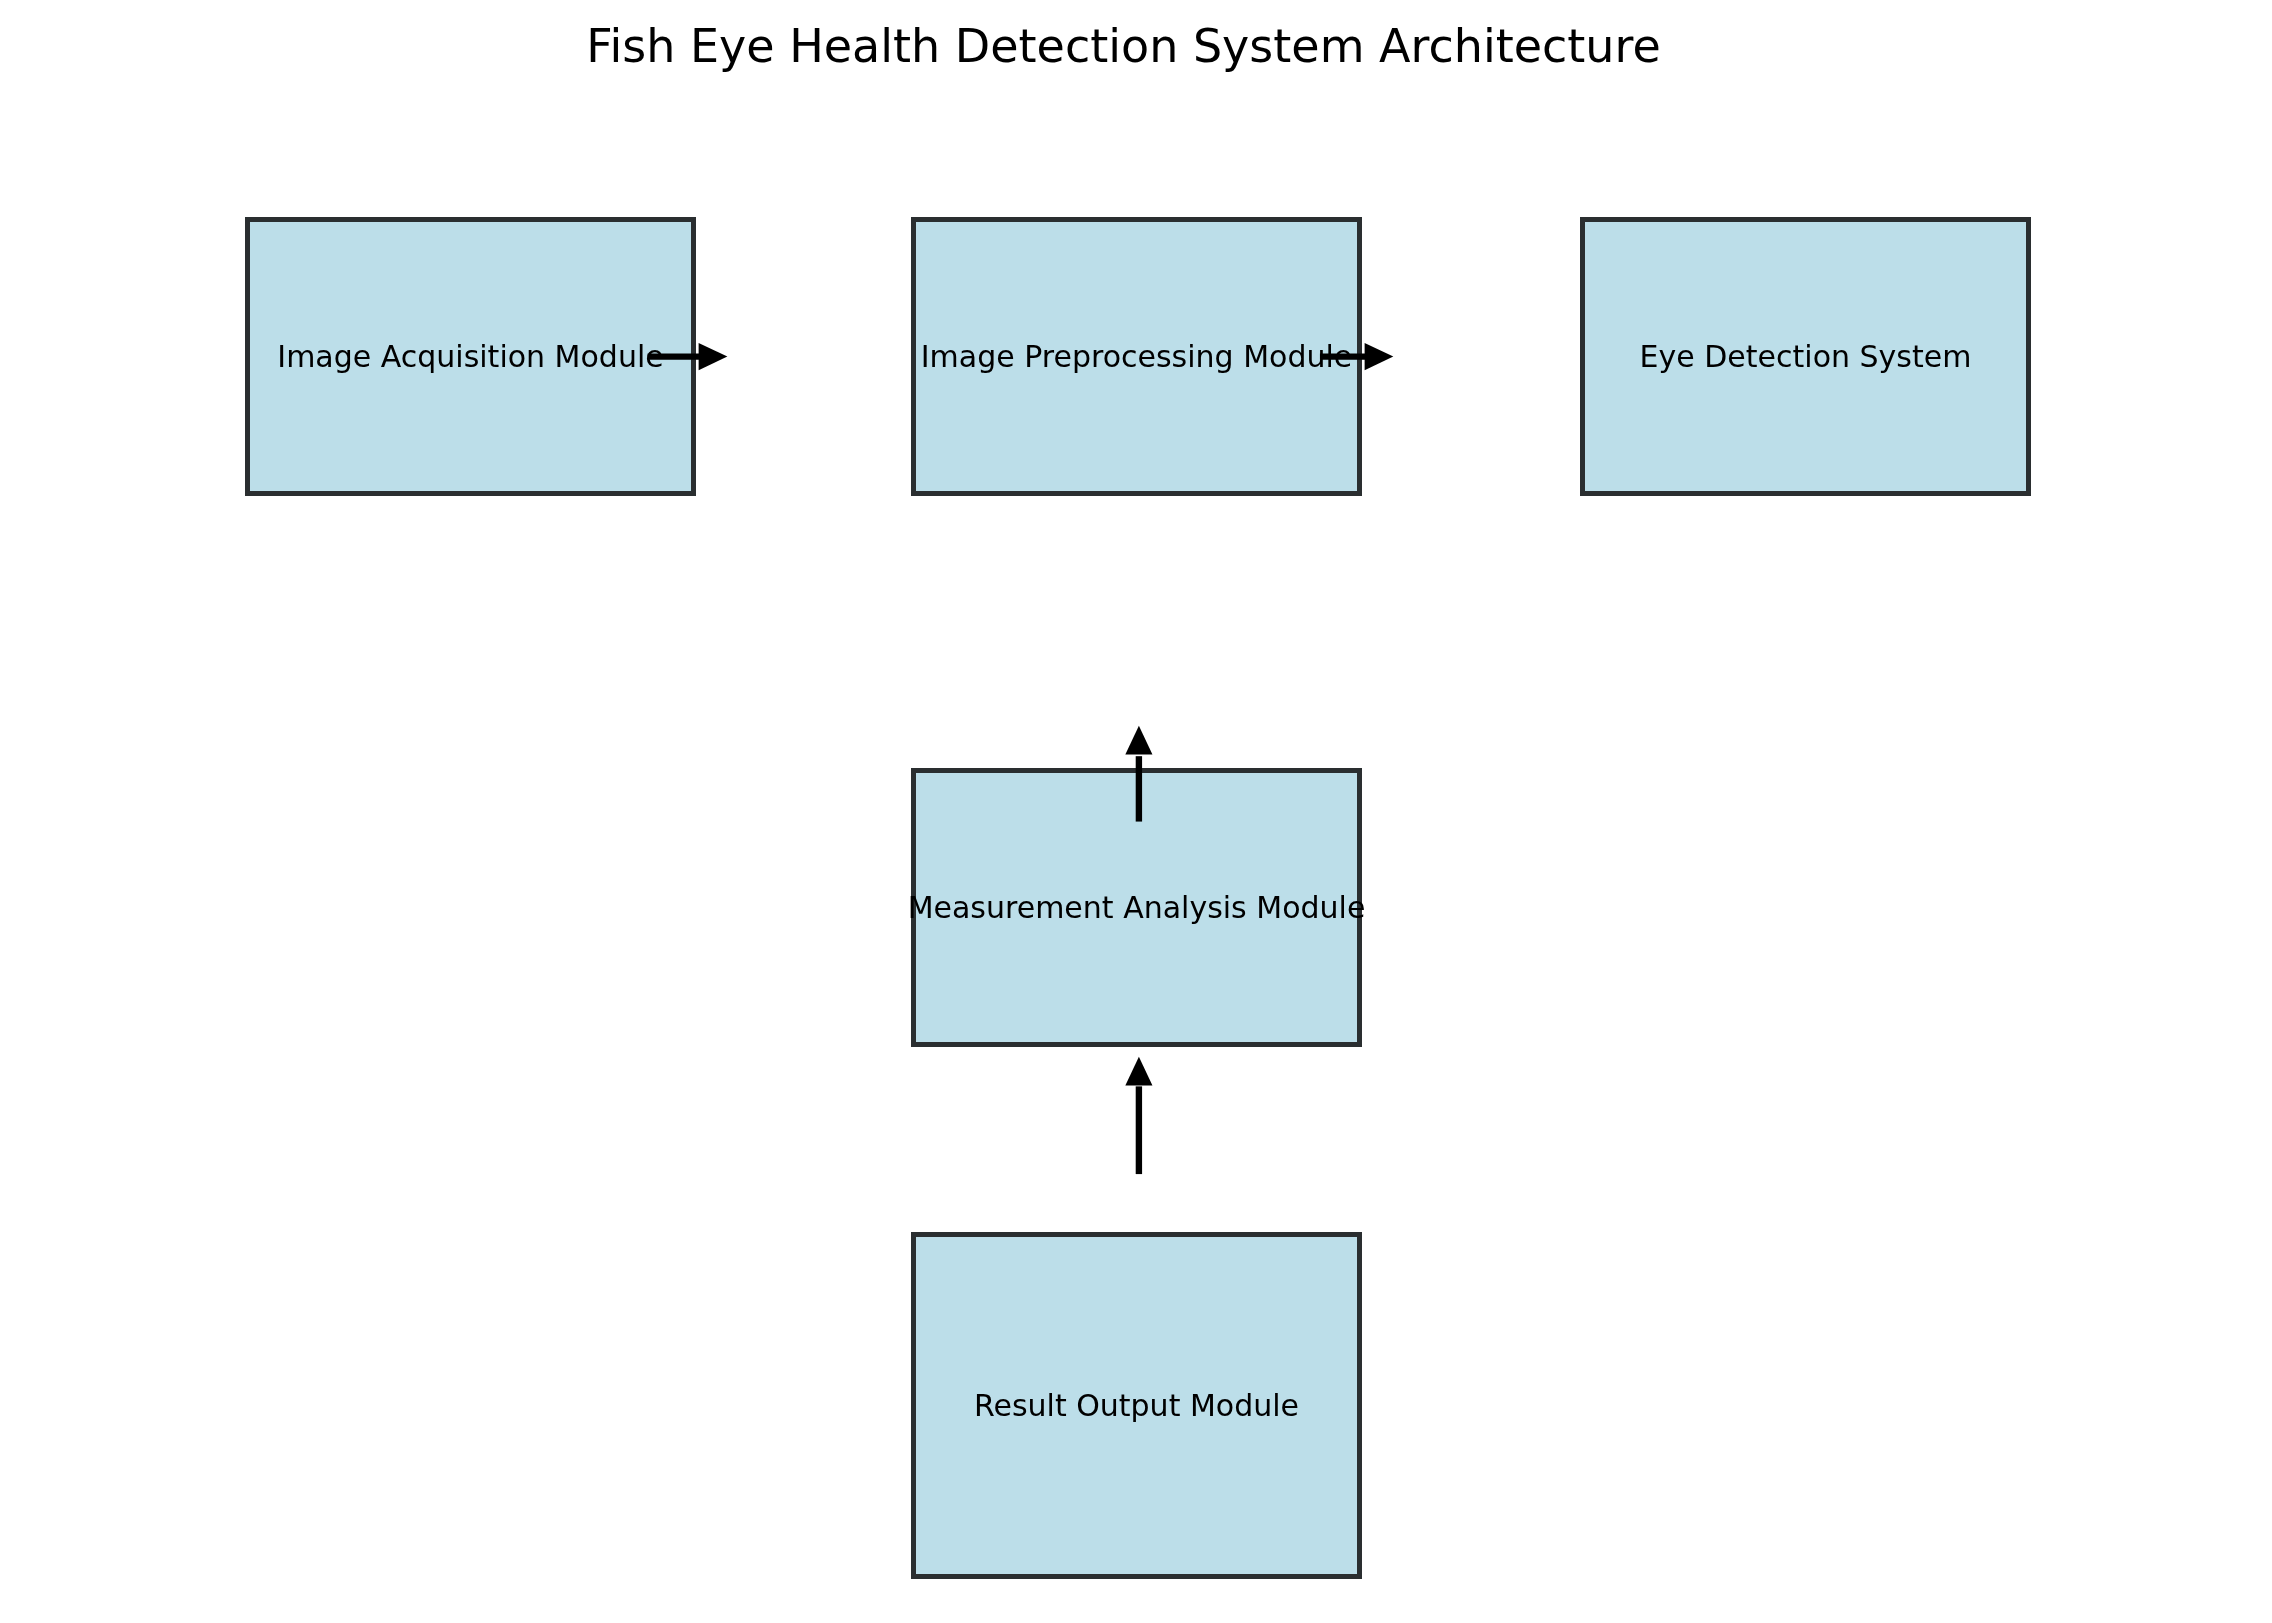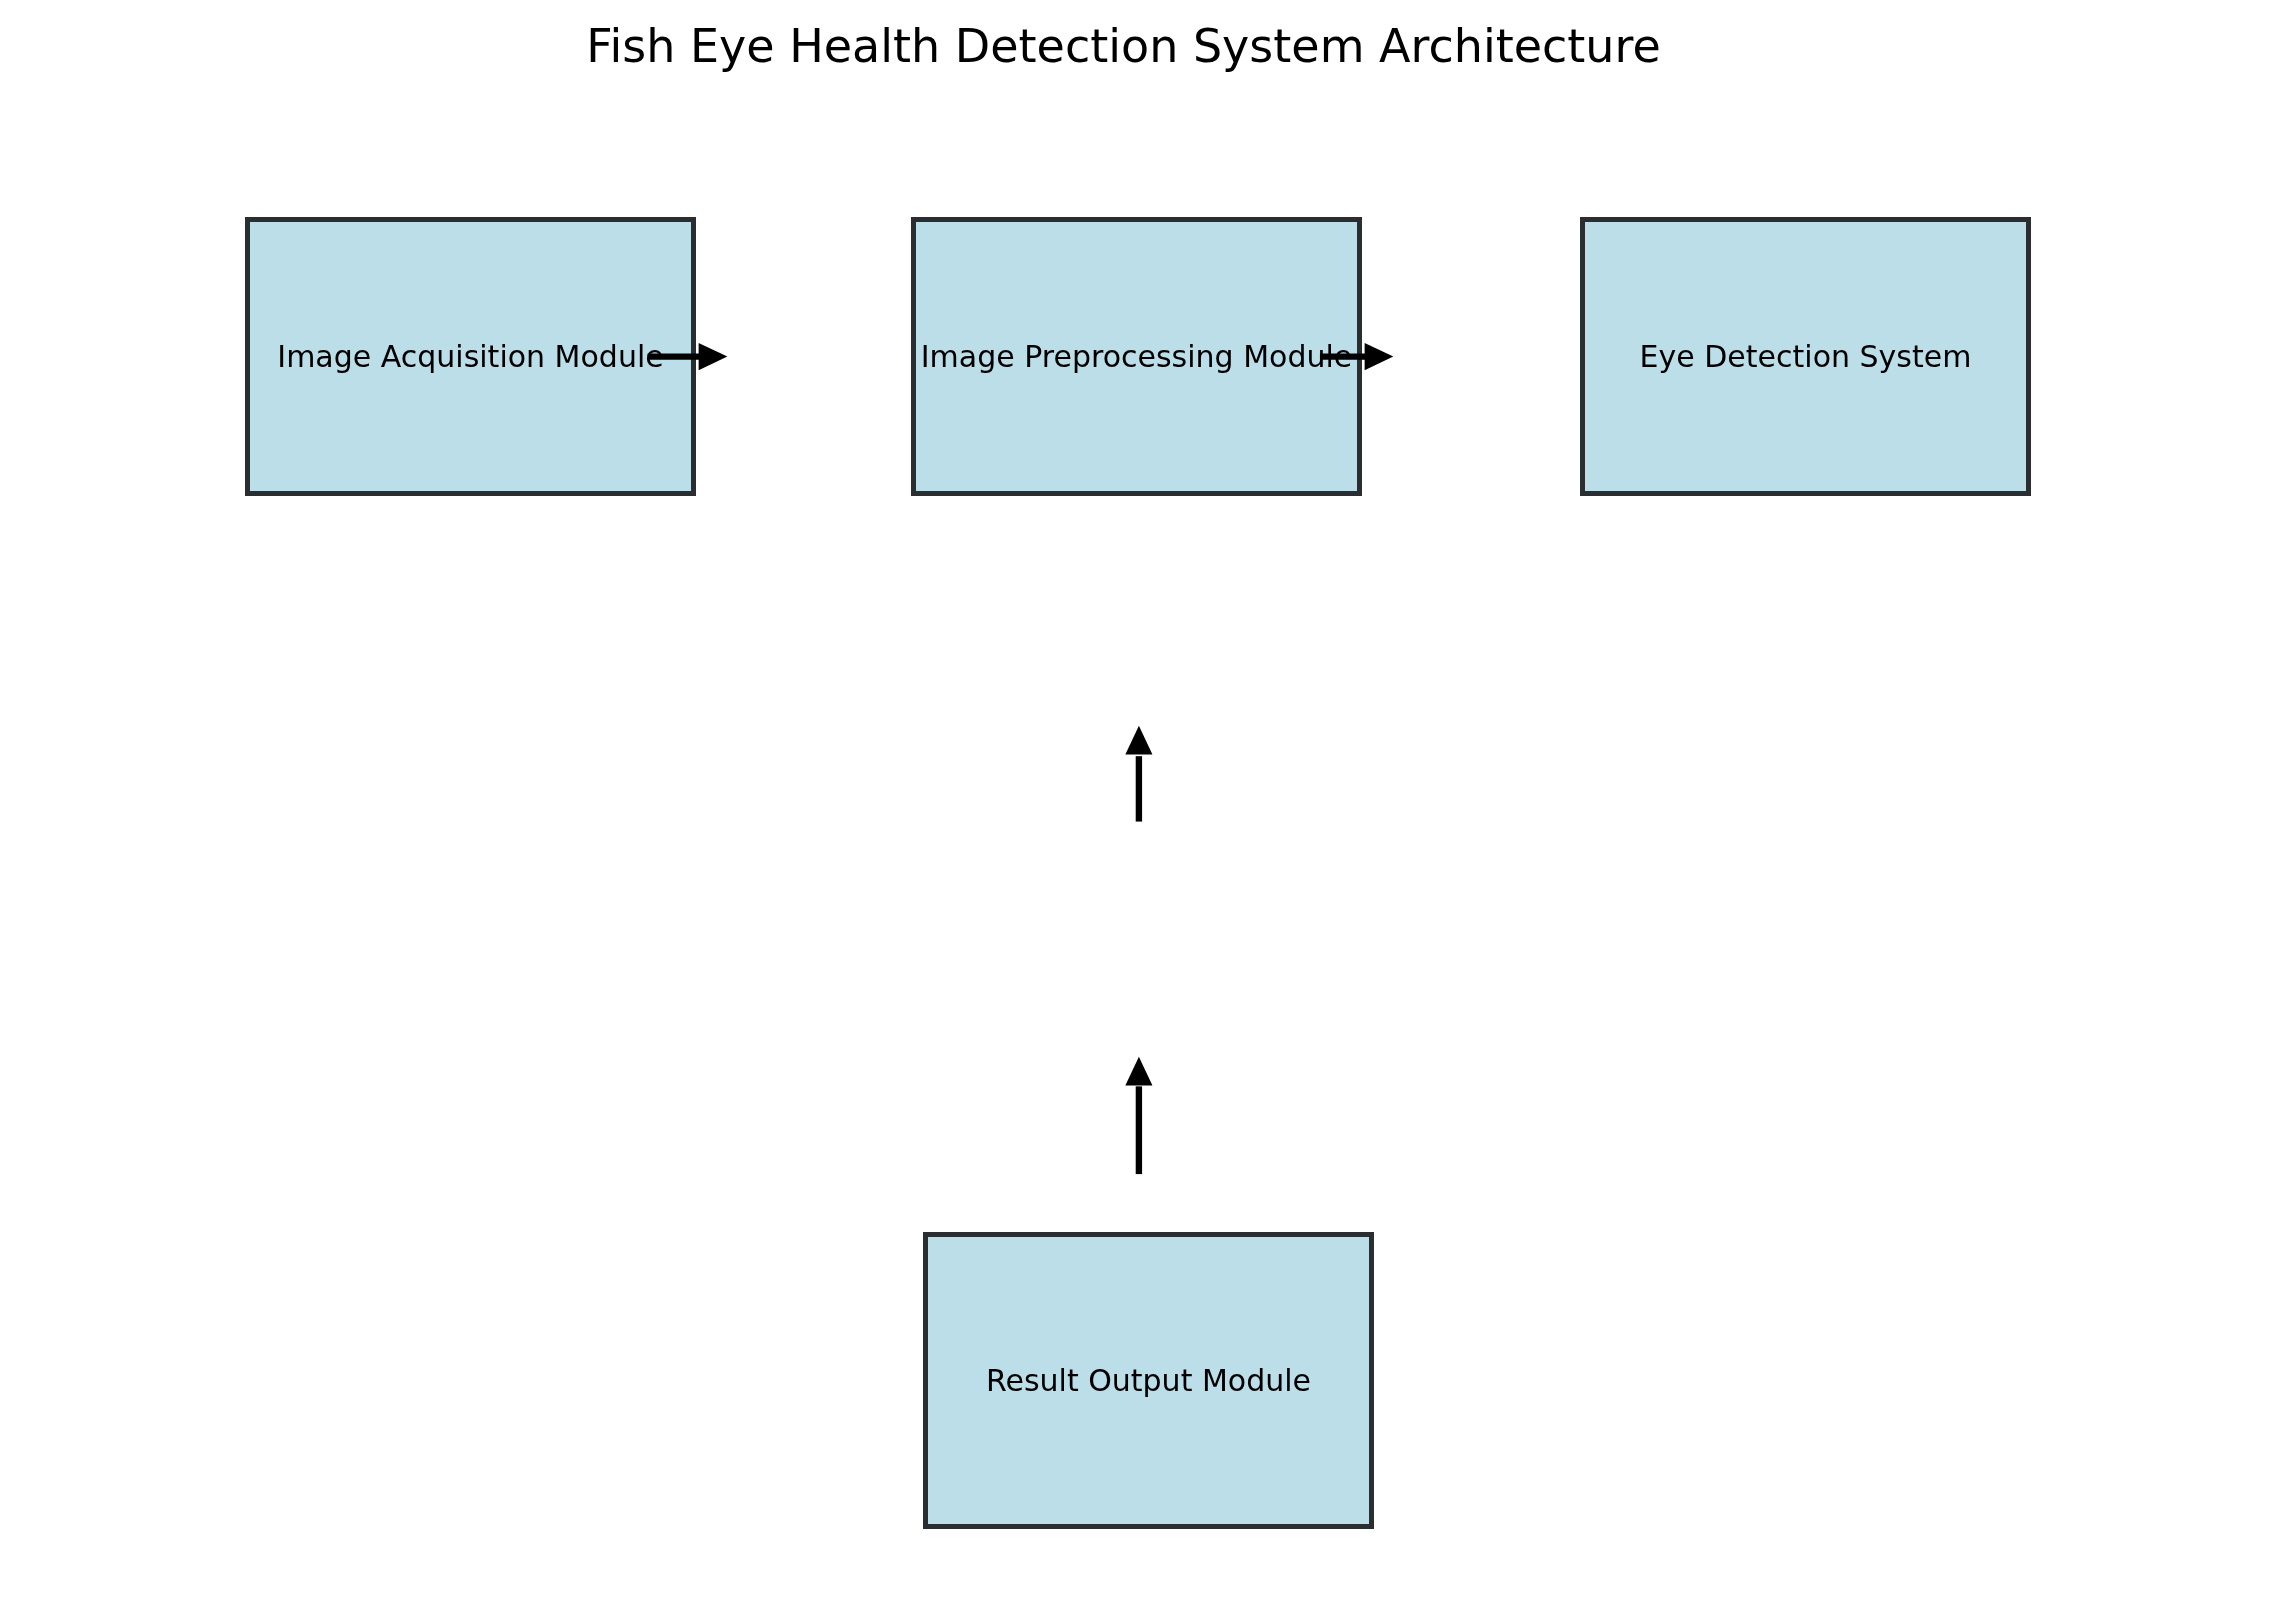--- a/index.html
+++ b/index.html
@@ -36,21 +36,21 @@
   .node .label{
     font-size:30px;
     color:var(--text);
     white-space:nowrap;
     text-align:center;
   }
   .node.b1{left:245px;top:217px;}
   .node.b2{left:911px;top:217px;}
   .node.b3{left:1580px;top:217px;}
   .node.b4{left:911px;top:768px;}
-  .node.b5{left:911px;top:1232px;height:297px;margin-left:12px;}
+  .node.b5{left:911px;top:1232px;height:347px;}
   svg.arrows{
     position:absolute;left:0;top:0;
     width:2273px;height:1624px;
     pointer-events:none;
   }
 </style>
 </head>
 <body>
 
 <div class="canvas">
@@ -62,20 +62,23 @@
   </div>
 
   <div class="node b2">
     <span class="label">Image Preprocessing Module</span>
   </div>
 
   <div class="node b3">
     <span class="label">Eye Detection System</span>
   </div>
 
+  <div class="node b4">
+    <span class="label">Measurement Analysis Module</span>
+  </div>
 
   <div class="node b5">
     <span class="label">Result Output Module</span>
   </div>
 
   <svg class="arrows" viewBox="0 0 2850 2036" xmlns="http://www.w3.org/2000/svg">
 
     <g stroke="var(--arrow)" fill="var(--arrow)">
       <line x1="812" y1="447" x2="880" y2="447" stroke-width="8"></line>
       <polygon points="912,447 876,430 876,464" stroke="none"></polygon>

